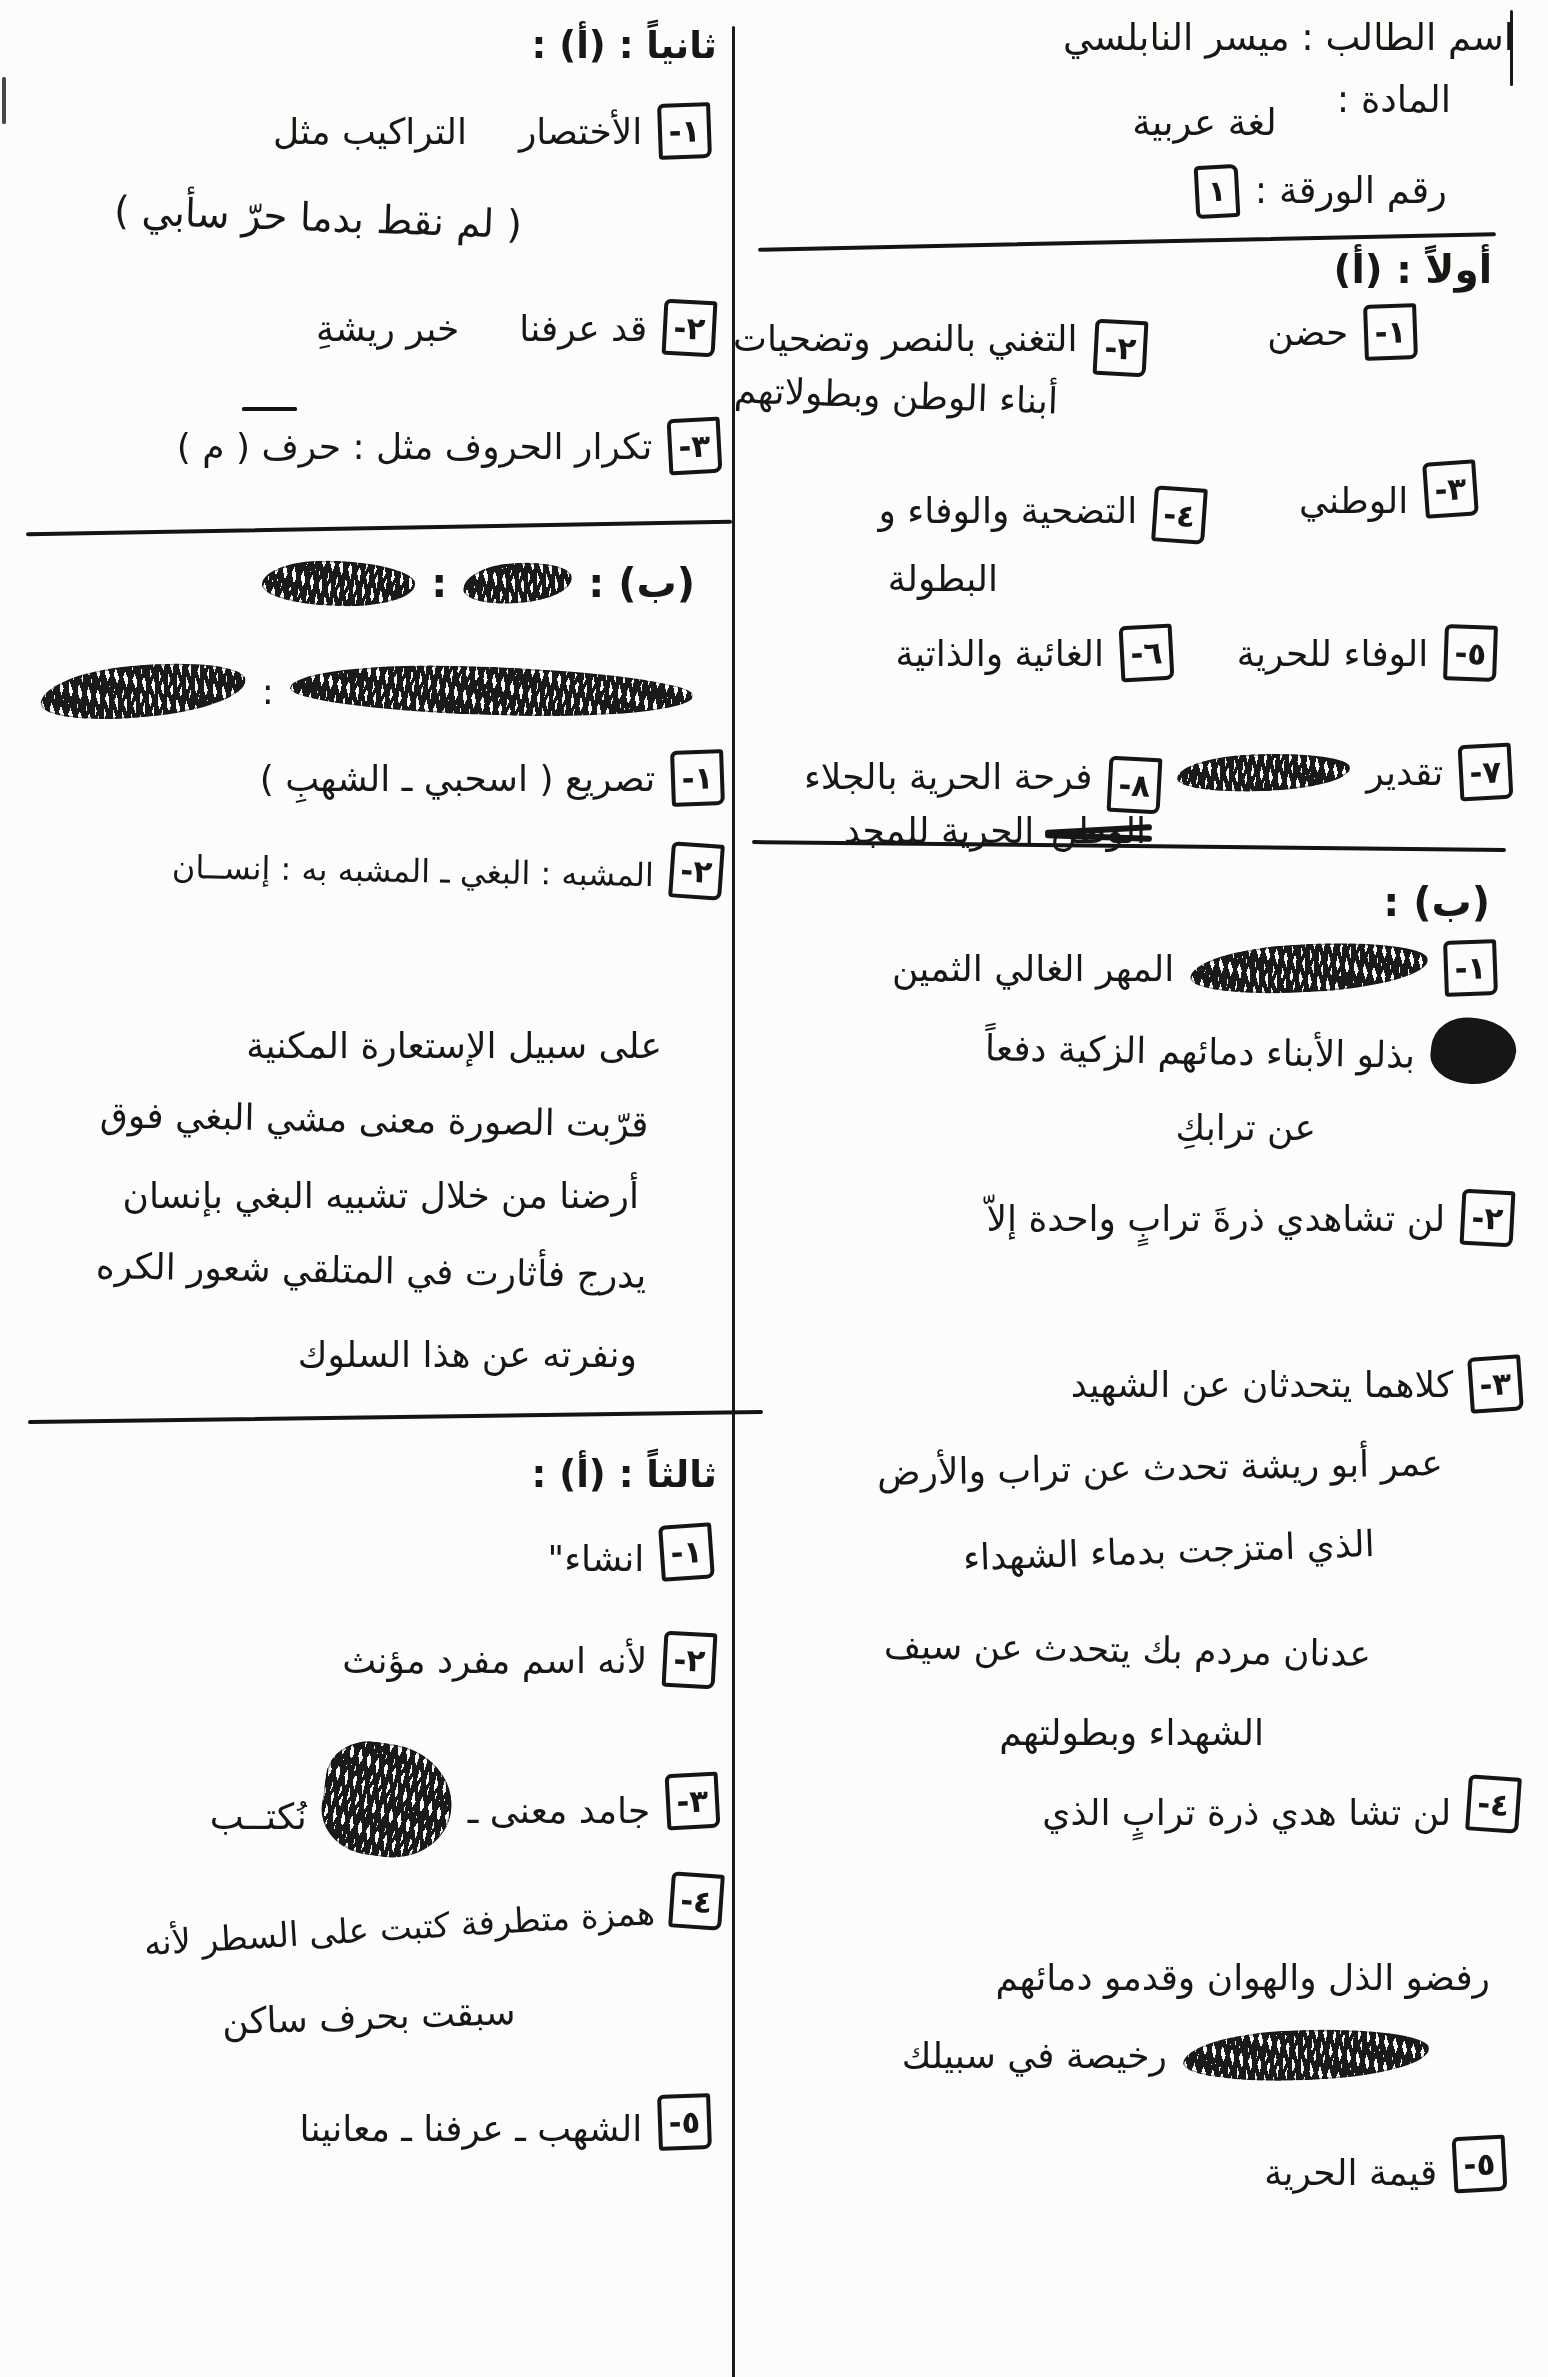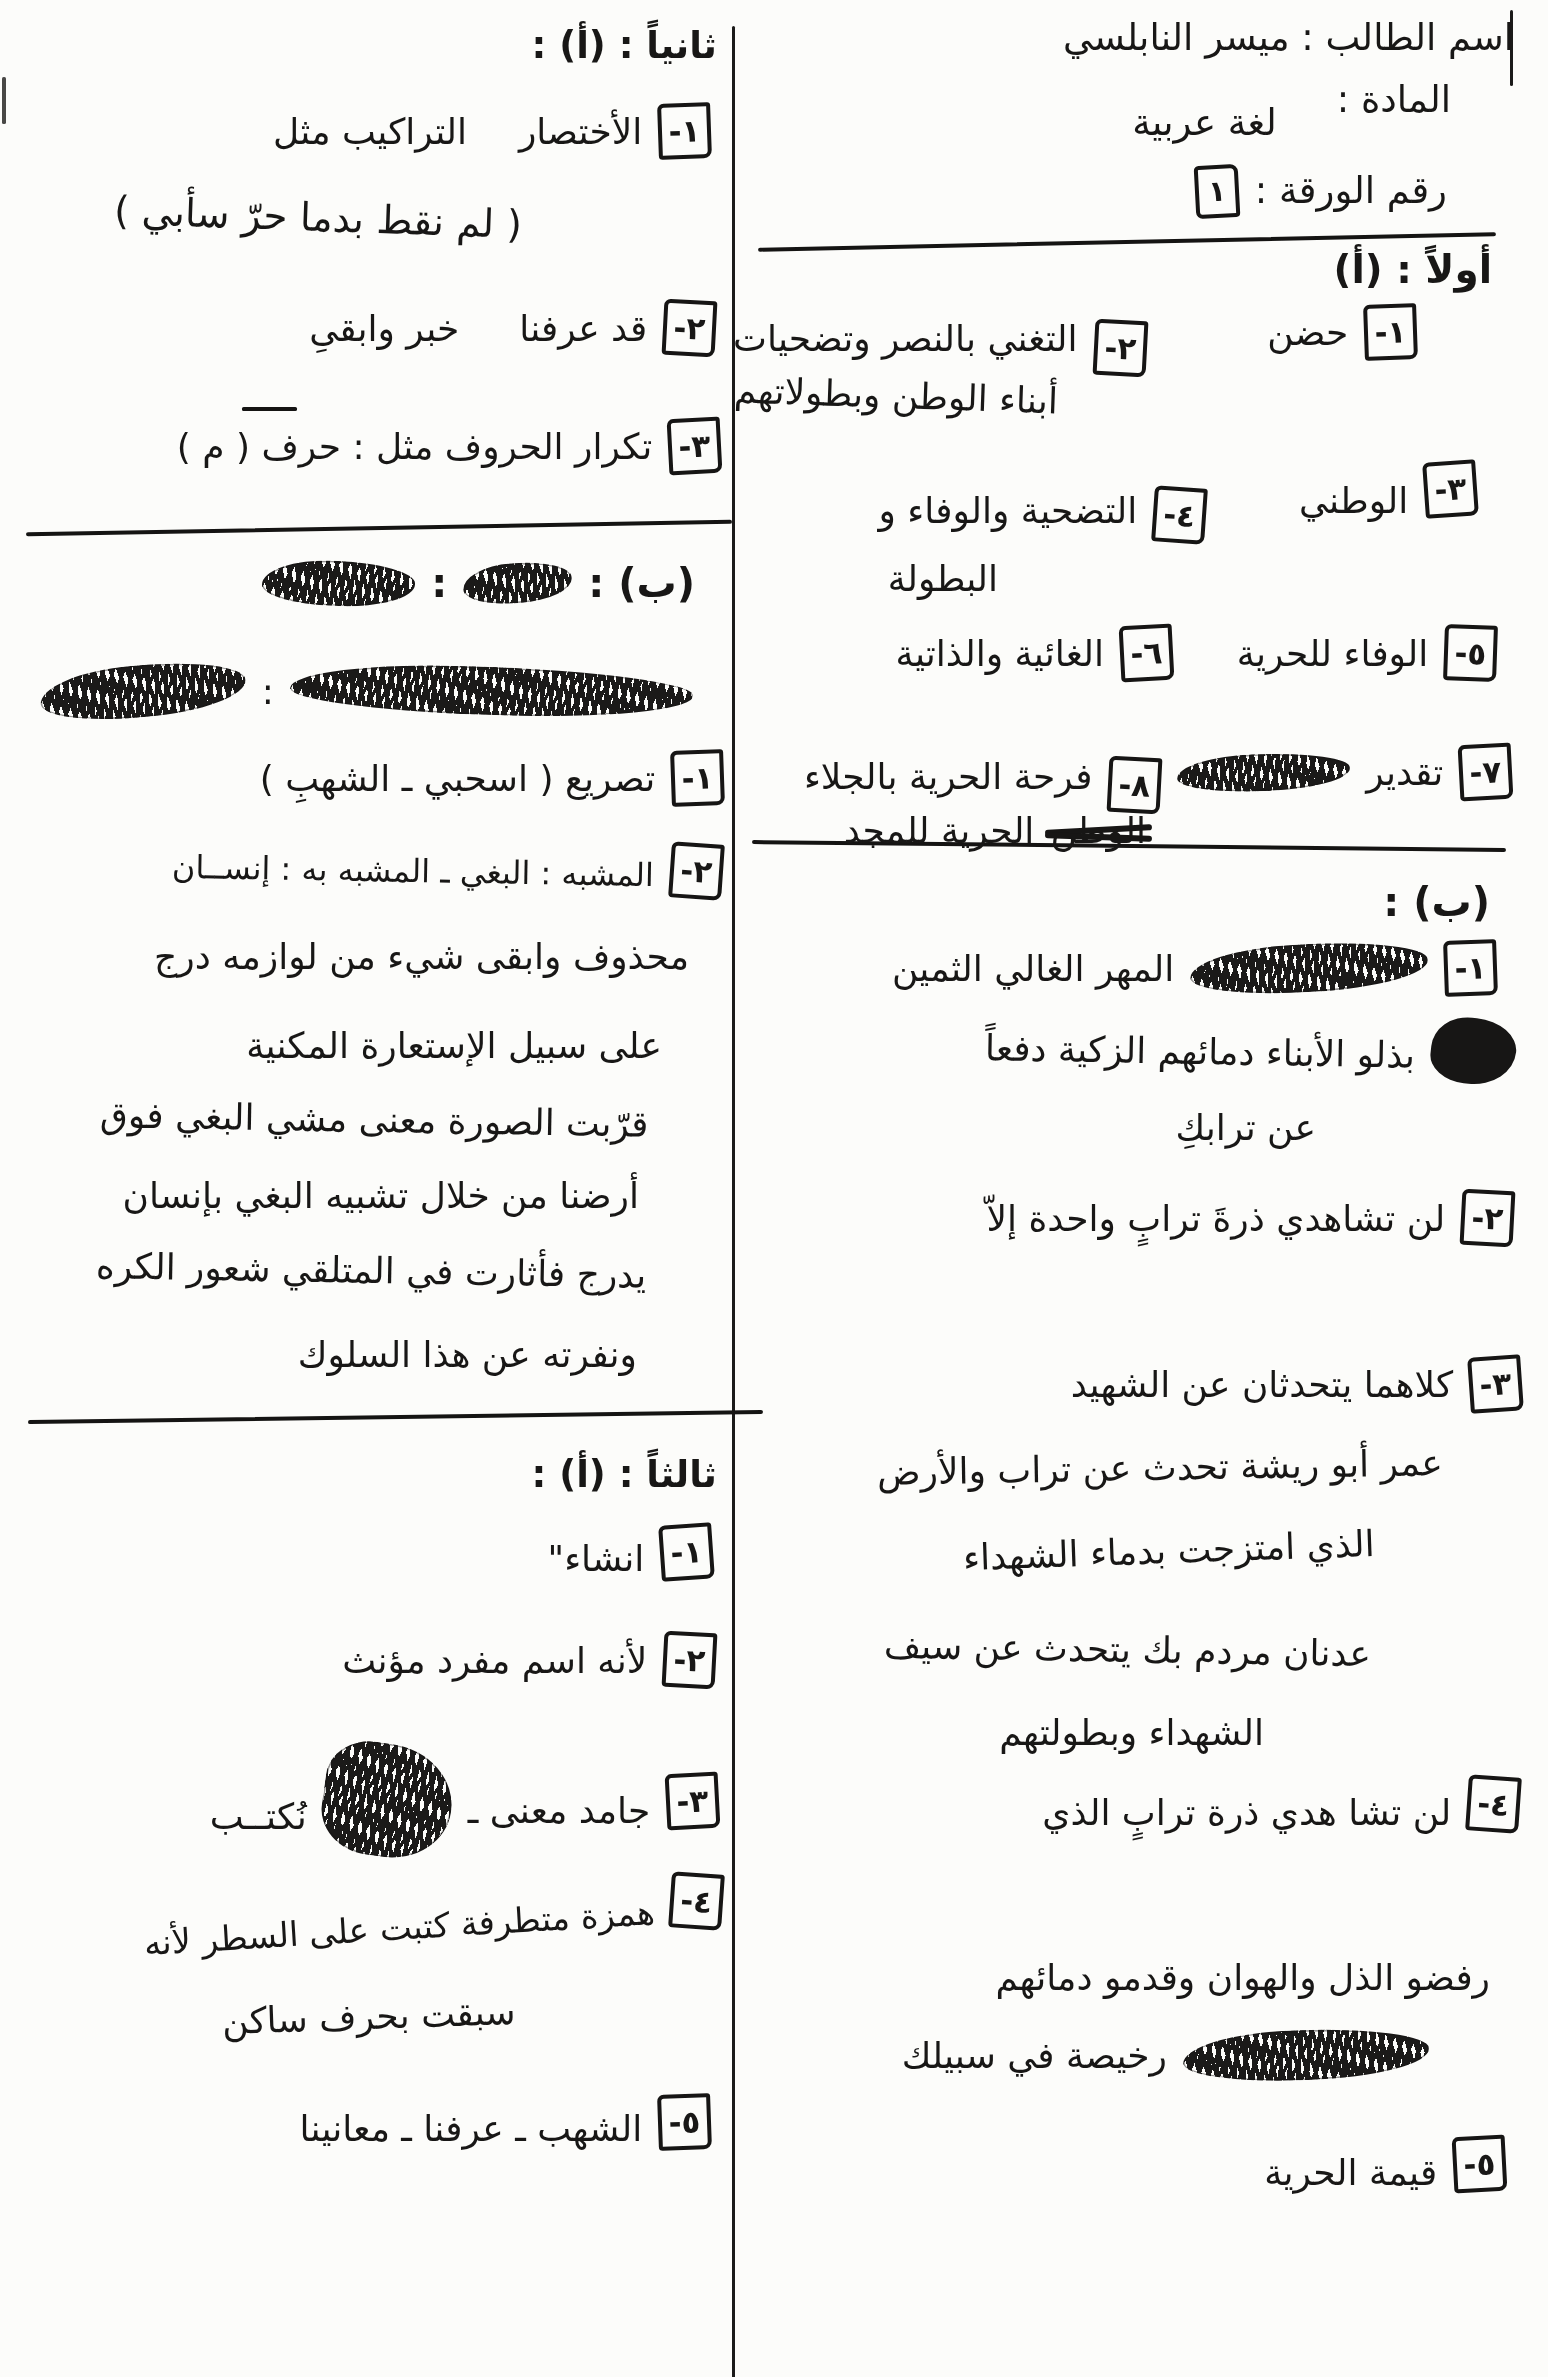--- a/index.html
+++ b/index.html
@@ -206,21 +206,21 @@
     <span class="t">الأختصار</span>
     <span class="t" style="margin-right:36px;">التراكيب مثل</span>
   </div>
   <div class="line" style="right:1026px;top:194px;transform:rotate(2deg);font-size:39px;">
     <span class="t">( لم نقط بدما حرّ سأبي )</span>
   </div>
 
   <div class="line" style="right:832px;top:300px;">
     <span class="nbox" style="transform:rotate(3deg);">٢-</span>
     <span class="t">قد عرفنا</span>
-    <span class="t" style="margin-right:44px;">خبر وابقىِ</span>
+    <span class="t" style="margin-right:44px;">خبر ريشةِ</span>
   </div>
 
   <div class="line" style="right:827px;top:418px;">
     <span class="nbox" style="transform:rotate(-3deg);">٣-</span>
     <span class="t">تكرار الحروف مثل : حرف ( م )</span>
   </div>
 
   <div class="line title" style="right:853px;top:558px;font-size:40px;">
     <span class="t">(ب) :</span>
     <span class="scribble" style="width:109px;height:40px;transform:rotate(-4deg);"></span>
@@ -237,23 +237,20 @@
   <div class="line" style="right:824px;top:750px;">
     <span class="nbox" style="transform:rotate(-2deg);">١-</span>
     <span class="t">تصريع ( اسحبي ـ الشهبِ )</span>
   </div>
 
   <div class="line" style="right:825px;top:843px;font-size:32px;">
     <span class="nbox" style="transform:rotate(4deg);">٢-</span>
     <span class="t" style="transform:rotate(1deg);">المشبه : البغي ـ المشبه به : إنســان</span>
   </div>
 
-  <div class="line" style="right:859px;top:934px;">
-    <span class="t">محذوف وابقى شيء من لوازمه درج</span>
-  </div>
   <div class="line" style="right:886px;top:1023px;">
     <span class="t">على سبيل الإستعارة المكنية</span>
   </div>
   <div class="line" style="right:899px;top:1097px;transform:rotate(1deg);">
     <span class="t">قرّبت الصورة معنى مشي البغي فوق</span>
   </div>
   <div class="line" style="right:909px;top:1173px;">
     <span class="t">أرضنا من خلال تشبيه البغي بإنسان</span>
   </div>
   <div class="line" style="right:902px;top:1248px;transform:rotate(1deg);">

